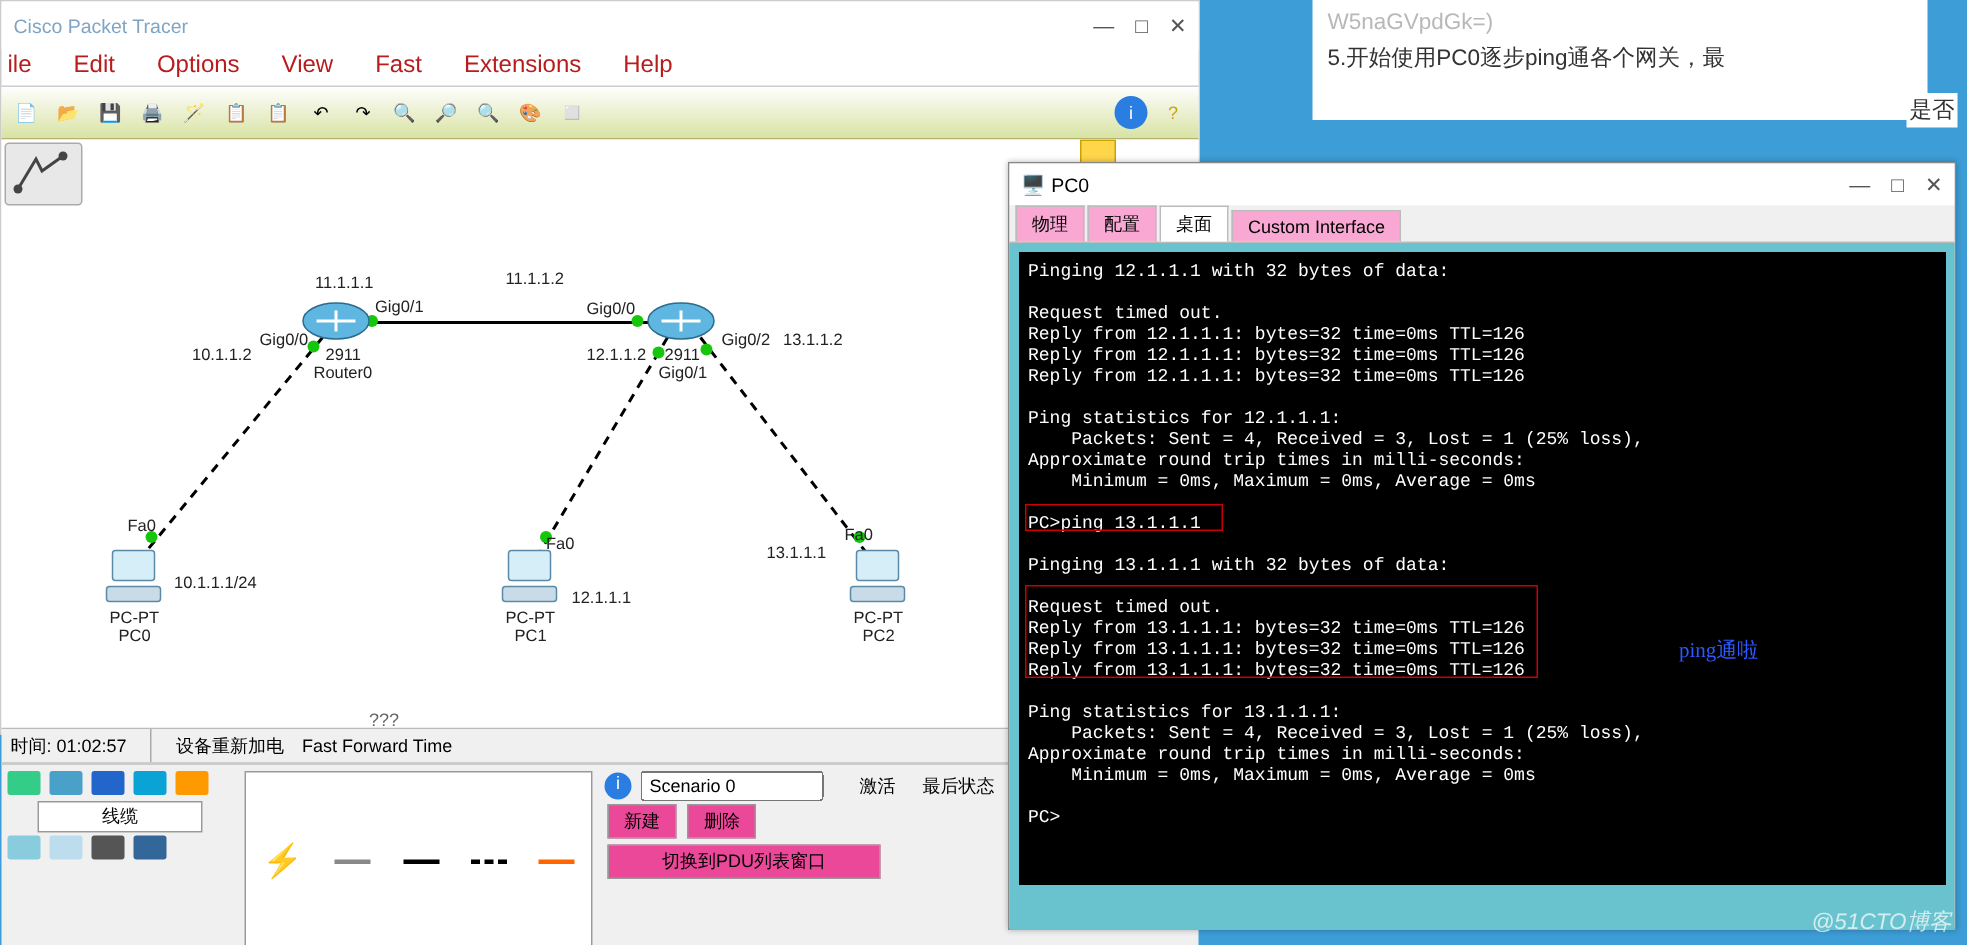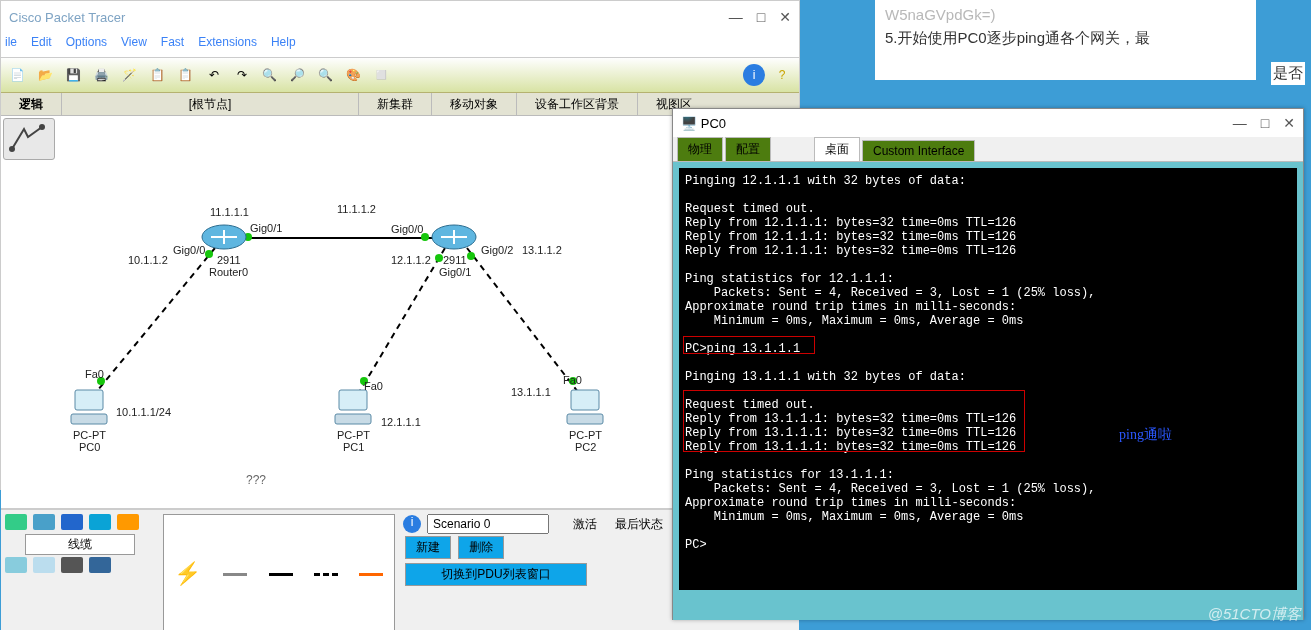--- a/index.html
+++ b/index.html
@@ -1,47 +1,47 @@
 <!DOCTYPE html>
 <html><head>
 <meta charset="utf-8">
 <style>
   body { margin:0; font-family: "Microsoft YaHei", Arial, sans-serif; font-size:12px; background:#3d9dd6; width:1311px; height:630px; overflow:hidden; position:relative; }
   .pt-window { position:absolute; left:0; top:0; width:800px; height:490px; background:#fff; border:1px solid #ccc; box-sizing:border-box; }
   .pt-title { height:24px; background:#fff; color:#7fa4c4; font-size:13px; padding:4px 8px; display:flex; align-items:center; justify-content:space-between; }
-  .pt-menu { height:20px; padding:2px 4px; color:#3b82f6; font-size:12px; display:flex; gap:14px; }
+  .pt-menu { height:20px; padding:2px 4px; color:#b91c1c; font-size:16px; display:flex; gap:28px; }
   .pt-toolbar { height:34px; background:linear-gradient(#fefefe,#d8e3a4); border-top:1px solid #ccc; border-bottom:1px solid #b5b270; display:flex; align-items:center; padding:0 6px; gap:6px; }
   .tb-ico { width:22px; height:22px; display:flex; align-items:center; justify-content:center; border-radius:3px; }
   .secondary-bar { height:22px; background:#e3e3d3; border-bottom:1px solid #bbb; display:flex; align-items:center; font-size:12px; }
   .sb-cell { padding:0 18px; border-right:1px solid #bbb; height:100%; display:flex; align-items:center; }
   .canvas { position:relative; width:100%; height:392px; background:#fff; overflow:hidden; }
   .sidebar-tool { position:absolute; left:2px; top:2px; width:50px; height:40px; background:#e8e8e8; border:1px solid #aaa; border-radius:3px; }
   .yellow-tab { position:absolute; right:55px; top:0; width:22px; height:18px; background:#ffd54a; border:1px solid #c9a400;}
   .topo-label { position:absolute; font-size:11px; color:#222; white-space:nowrap; }
   .status-bar { height:22px; border-top:1px solid #bbb; background:#f0f0f0; display:flex; align-items:center; padding:0 6px; gap:12px; }
   .bottom-panel { height:128px; background:#f0f0f0; border-top:2px solid #ccc; display:flex; }
   .dev-palette { width:150px; padding:4px; }
   .dev-row { display:flex; gap:6px; margin-bottom:4px; }
   .dev-ico { width:22px; height:16px; background:#49a0c9; border-radius:2px; }
   .conn-palette { width:230px; border:1px solid #999; margin:4px; background:#fff; display:flex; align-items:center; justify-content:space-around; }
   .conn-line { width:24px; height:3px; background:#000; }
   .scenario-panel { flex:1; padding:4px; }
-  .btn { background:#0ea5e9; border:1px solid #999; padding:2px 10px; font-size:12px; display:inline-block; margin:2px; }
+  .btn { background:#ec4899; border:1px solid #999; padding:2px 10px; font-size:12px; display:inline-block; margin:2px; }
   .pc0-window { position:absolute; left:672px; top:108px; width:630px; height:510px; background:#f0f0f0; border:1px solid #888; box-shadow:0 0 4px rgba(0,0,0,.3); }
   .pc0-title { height:28px; background:#fff; display:flex; align-items:center; justify-content:space-between; padding:0 8px; font-size:13px; }
   .pc0-tabs { height:24px; background:#f0f0f0; border-bottom:1px solid #bbb; display:flex; align-items:flex-end; padding:0 4px; gap:2px; }
-  .pc0-tab { padding:3px 10px; border:1px solid #bbb; border-bottom:none; background:#4d7c0f; font-size:12px; }
-  .pc0-tab.active { background:#fff;margin-left:41px; }
+  .pc0-tab { padding:3px 10px; border:1px solid #bbb; border-bottom:none; background:#f9a8d4; font-size:12px; }
+  .pc0-tab.active { background:#fff; }
   .pc0-body { padding:6px; background:#69c3ce; height:calc(100% - 52px); box-sizing:border-box; }
   .cmd-title { background:#0038ff; color:#fff; font-family:SimSun,serif; font-size:18px; padding:2px 6px; display:flex; justify-content:space-between; align-items:center; }
   .cmd-close { background:#ddd; color:#000; width:18px; height:18px; text-align:center; line-height:18px; font-size:12px; }
   .terminal { background:#000; color:#fff; font-family:"Courier New",monospace; font-size:12px; padding:6px; height:410px; overflow:auto; white-space:pre; position:relative; line-height:14px;}
   .red-box { border:1px solid #c00; position:absolute; }
   .blue-note { color:#2b58ff; font-family:"Microsoft YaHei"; font-size:14px; position:absolute; }
-  .side-doc { position:absolute; left:875px; top:0; width:381px; height:80px; background:#fff; padding:6px 10px; color:#555; font-size:15px; box-sizing:border-box;}
+  .side-doc { position:absolute; left:875px; top:0; width:410px; height:80px; background:#fff; padding:6px 10px; color:#555; font-size:15px; box-sizing:border-box;}
   .watermark { position:absolute; right:10px; bottom:6px; color:rgba(255,255,255,0.7); font-style:italic; font-size:15px; font-family:Arial; }
   .win-ctrl { display:flex; gap:14px; color:#555; font-size:14px;}
   svg.router { width:46px; height:30px; }
   svg.pc { width:44px; height:44px; }
   input.scenario { width:110px; font-size:12px; padding:1px 4px;}
   .vline { border-left:1px solid #aaa; height:22px; margin:0 4px;}
 </style>
 </head>
 <body>
 
@@ -81,28 +81,20 @@
     <span class="tb-ico">↷</span>
     <span class="tb-ico">🔍</span>
     <span class="tb-ico">🔎</span>
     <span class="tb-ico">🔍</span>
     <span class="tb-ico">🎨</span>
     <span class="tb-ico">◻️</span>
     <span style="flex:1"></span>
     <span class="tb-ico" style="background:#2a7de1;color:#fff;border-radius:50%">i</span>
     <span class="tb-ico" style="color:#c9a400">?</span>
   </div>
-  <div class="secondary-bar">
-    <div class="sb-cell" style="font-weight:bold">逻辑</div>
-    <div class="sb-cell" style="flex:0 0 260px;justify-content:center">[根节点]</div>
-    <div class="sb-cell">新集群</div>
-    <div class="sb-cell">移动对象</div>
-    <div class="sb-cell">设备工作区背景</div>
-    <div class="sb-cell" style="border-right:none">视图区</div>
-  </div>
 
   <div class="canvas">
     <div class="sidebar-tool">
       <svg width="48" height="38">
           <path d="M8 30 L20 10 L24 18 L38 8" stroke="#444" fill="none" stroke-width="2"></path>
           <circle cx="8" cy="30" r="3" fill="#444"></circle>
           <circle cx="38" cy="8" r="3" fill="#444"></circle>
         </svg>
     </div>
     <div class="yellow-tab"></div>
@@ -176,20 +168,26 @@
           <rect x="8" y="4" width="28" height="20" rx="2" fill="#d6eef7" stroke="#5a8aa6"></rect>
           <rect x="4" y="28" width="36" height="10" rx="2" fill="#c8dbe6" stroke="#5a8aa6"></rect>
         </svg>
     </div>
     <span class="topo-label" style="left:562px;top:258px">Fa0</span>
     <span class="topo-label" style="left:510px;top:270px">13.1.1.1</span>
     <span class="topo-label" style="left:568px;top:313px">PC-PT</span>
     <span class="topo-label" style="left:574px;top:325px">PC2</span>
   </div>
 
+  <div class="status-bar">
+    <span><span>时间:</span> <span>01:02:57</span></span>
+    <span class="vline"></span>
+    <span>设备重新加电</span>
+    <span>Fast Forward Time</span>
+  </div>
 
   <div class="bottom-panel">
     <div class="dev-palette">
       <div class="dev-row">
         <span class="dev-ico" style="background:#3c8"></span>
         <span class="dev-ico"></span>
         <span class="dev-ico" style="background:#26c"></span>
         <span class="dev-ico" style="background:#0aa3d6"></span>
         <span class="dev-ico" style="background:#f90"></span>
       </div>

